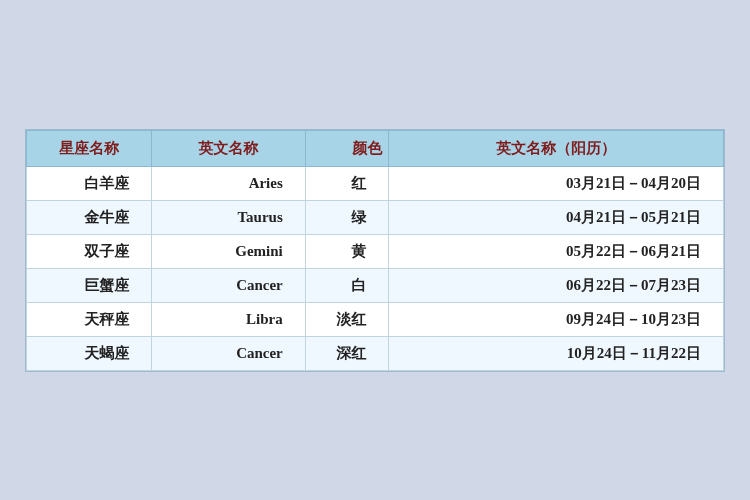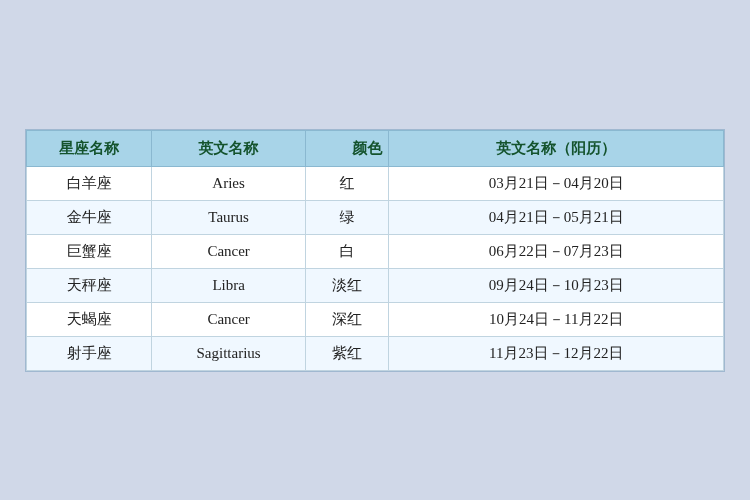--- a/index.html
+++ b/index.html
@@ -24,34 +24,35 @@
     }
     thead tr {
       background: #a8d4e8;
     }
     thead th {
       padding: 8px 6px;
       border: 1px solid #8ab8d0;
       text-align: center;
       font-weight: bold;
       font-size: 15px;
-      color: #14532d;
+      color: #7f1d1d;
     }
     tbody tr {
       background: #fff;
     }
     tbody tr:nth-child(even) {
       background: #f0f8ff;
     }
     tbody td {
-      padding: 7px 6px;
+      padding: 7px 22px;
       border: 1px solid #c0d4e0;
-      text-align: center;
+      text-align: right;
       color: #222;
       font-size: 15px;
+      font-weight: bold;
     }
     .col-zh { width: 18%; }
     .col-en { width: 22%; font-family: Liberation Mono, monospace; }
     .col-color { width: 12%; text-align: right; }
     .col-date { width: 48%; }
   </style>
 </head>
 <body>
 
 <div class="table-container">
@@ -71,38 +72,38 @@
           <td>红</td>
           <td>03月21日－04月20日</td>
         </tr>
         <tr>
           <td>金牛座</td>
           <td>Taurus</td>
           <td>绿</td>
           <td>04月21日－05月21日</td>
         </tr>
         <tr>
+          <td>双子座</td>
+          <td>Gemini</td>
+          <td>黄</td>
+          <td>05月22日－06月21日</td>
+        </tr>
+        <tr>
           <td>巨蟹座</td>
           <td>Cancer</td>
           <td>白</td>
           <td>06月22日－07月23日</td>
         </tr>
         <tr>
           <td>天秤座</td>
           <td>Libra</td>
           <td>淡红</td>
           <td>09月24日－10月23日</td>
         </tr>
         <tr>
           <td>天蝎座</td>
           <td>Cancer</td>
           <td>深红</td>
           <td>10月24日－11月22日</td>
         </tr>
-        <tr>
-          <td>射手座</td>
-          <td>Sagittarius</td>
-          <td>紫红</td>
-          <td>11月23日－12月22日</td>
-        </tr>
       </tbody>
   </table>
 </div>
 
 </body></html>

